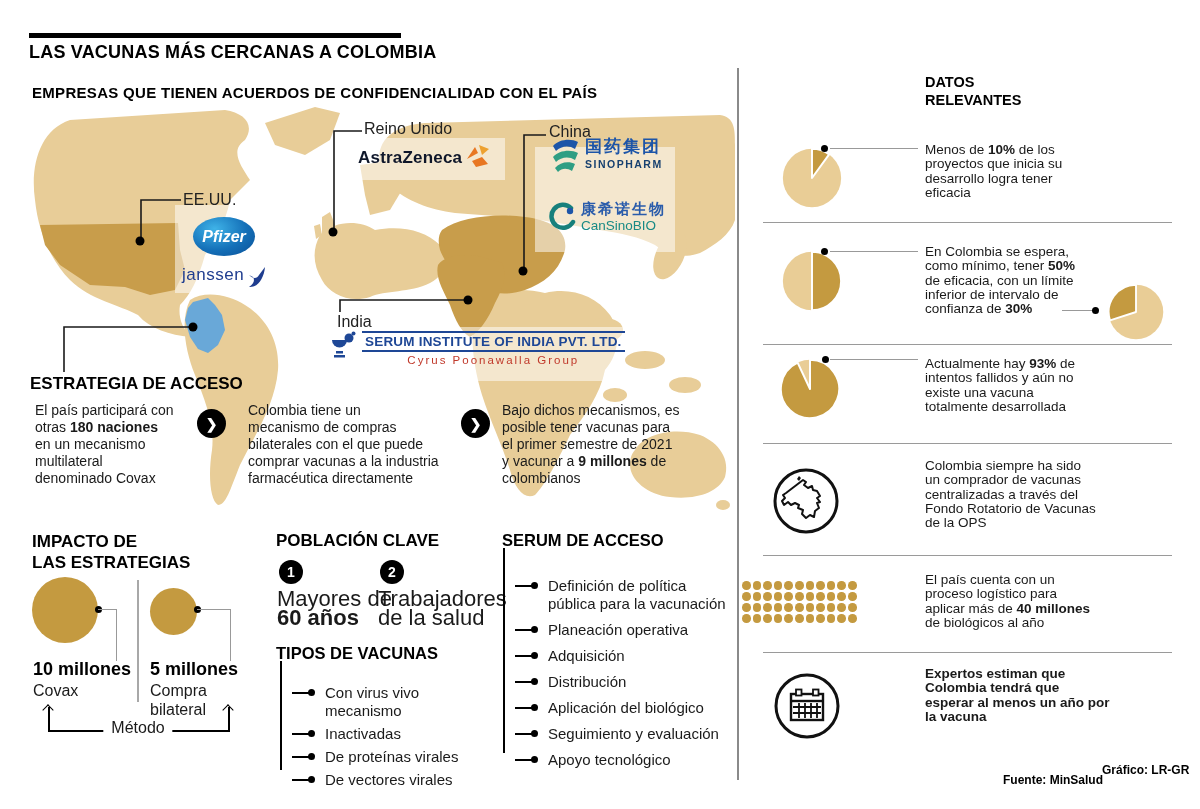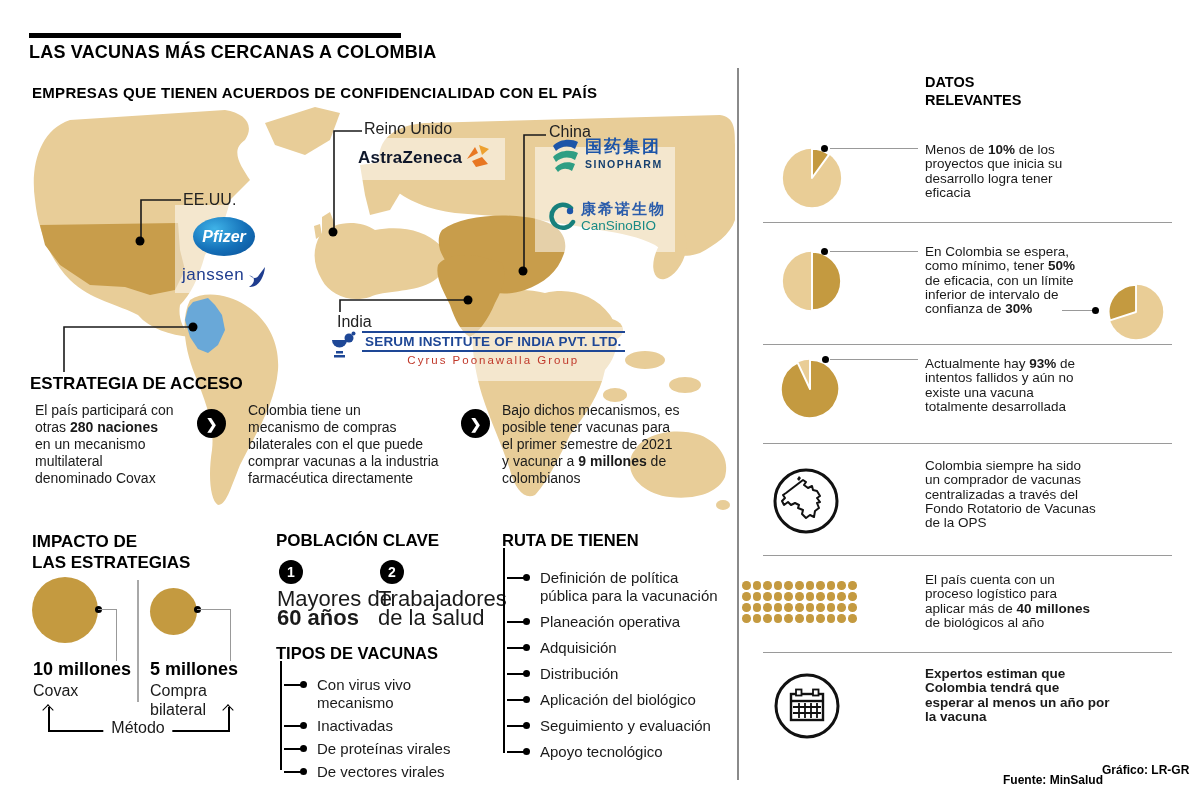--- a/index.html
+++ b/index.html
@@ -68,21 +68,21 @@
            padding:0 8px;font-size:16px;}
 
   
   .pob-title{left:276px;top:531px;font-size:17px;font-weight:bold;color:#000;}
   .badge{width:24px;height:24px;border-radius:50%;background:#000;color:#fff;display:flex;
          align-items:center;justify-content:center;font-size:14px;font-weight:bold;}
   .pob-txt{font-size:22px;line-height:19px;}
   .tip-title{left:276px;top:644px;font-size:16.5px;font-weight:bold;color:#000;}
   .ruta-title{left:502px;top:531px;font-size:16.5px;font-weight:bold;color:#000;}
   .treeline{width:1.5px;background:#000;}
-  ul.tree{list-style:none;margin:4px;padding:0;}
+  ul.tree{list-style:none;margin:12px;padding:0;}
   ul.tree li{position:relative;padding-left:33px;font-size:15px;line-height:18px;}
   ul.tree.tight li{margin-bottom:5px;} ul.tree.loose li{margin-bottom:8px;}
   ul.tree li .stub{position:absolute;left:0;top:8px;width:17px;height:1.5px;background:#000;}
   ul.tree li .ldot{position:absolute;left:16px;top:4.5px;width:7px;height:7px;border-radius:50%;background:#000;}
 
   
   .vline{left:737px;top:68px;width:1.5px;height:712px;background:#8a8a8a;}
   .datos-title{left:925px;top:74px;font-size:14.5px;font-weight:bold;line-height:17.5px;color:#000;}
   .sep{left:763px;width:409px;height:1px;background:#9a9a9a;}
   .pie{width:62px;height:62px;} .pie-sm{width:58px;height:58px;}
@@ -221,21 +221,21 @@
       </span>
       <span>
         <div class="serum-t">SERUM INSTITUTE OF INDIA PVT. LTD.</div>
         <div class="serum-s">Cyrus Poonawalla Group</div>
       </span>
     </div>
   </div>
 
   <div class="abs est-title">ESTRATEGIA DE ACCESO</div>
   <div class="abs step step1 pre"><span>El país participará con
-otras </span><span class="b">280 naciones</span><span>
+otras </span><span class="b">180 naciones</span><span>
 en un mecanismo
 multilateral
 denominado Covax</span></div>
   <div class="abs chev chev1">❯</div>
   <div class="abs step step2 pre"><span>Colombia tiene un
 mecanismo de compras
 bilaterales con el que puede
 comprar vacunas a la industria
 farmacéutica directamente</span></div>
   <div class="abs chev chev2">❯</div>
@@ -279,21 +279,21 @@
   <div class="abs tip-title">TIPOS DE VACUNAS</div>
   <div class="abs treeline" style="left:280px;top:661px;height:109px;"></div>
   <ul class="abs tree tight" style="left:280px;top:672px;width:190px;">
       <li><span class="stub"></span><span class="ldot"></span><span class="pre">Con virus vivo
 mecanismo</span></li>
       <li><span class="stub"></span><span class="ldot"></span><span class="pre">Inactivadas</span></li>
       <li><span class="stub"></span><span class="ldot"></span><span class="pre">De proteínas virales</span></li>
       <li><span class="stub"></span><span class="ldot"></span><span class="pre">De vectores virales</span></li>
     </ul>
 
-  <div class="abs ruta-title">RUTA DE TIENEN</div>
+  <div class="abs ruta-title">SERUM DE ACCESO</div>
   <div class="abs treeline" style="left:503px;top:548px;height:205px;"></div>
   <ul class="abs tree loose" style="left:503px;top:565px;width:220px;">
       <li><span class="stub"></span><span class="ldot"></span><span class="pre">Definición de política
 pública para la vacunación</span></li>
       <li><span class="stub"></span><span class="ldot"></span><span class="pre">Planeación operativa</span></li>
       <li><span class="stub"></span><span class="ldot"></span><span class="pre">Adquisición</span></li>
       <li><span class="stub"></span><span class="ldot"></span><span class="pre">Distribución</span></li>
       <li><span class="stub"></span><span class="ldot"></span><span class="pre">Aplicación del biológico</span></li>
       <li><span class="stub"></span><span class="ldot"></span><span class="pre">Seguimiento y evaluación</span></li>
       <li><span class="stub"></span><span class="ldot"></span><span class="pre">Apoyo tecnológico</span></li>

